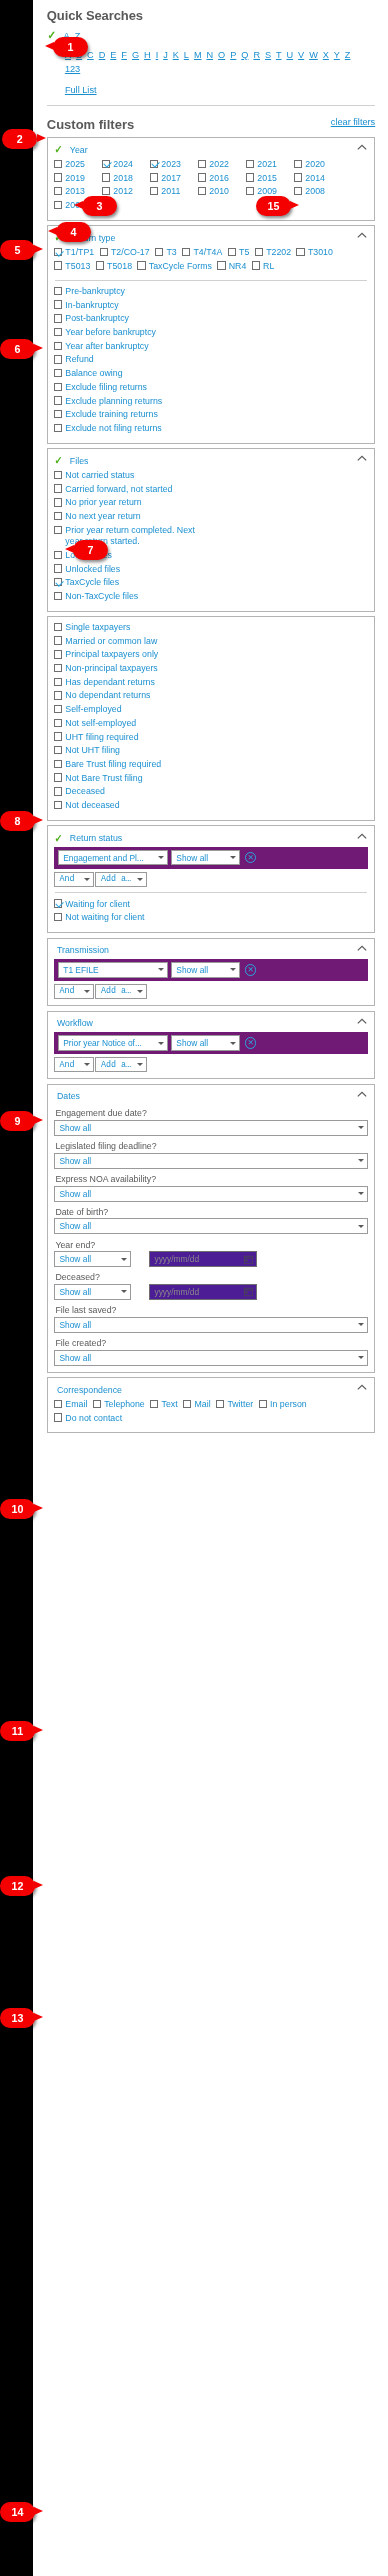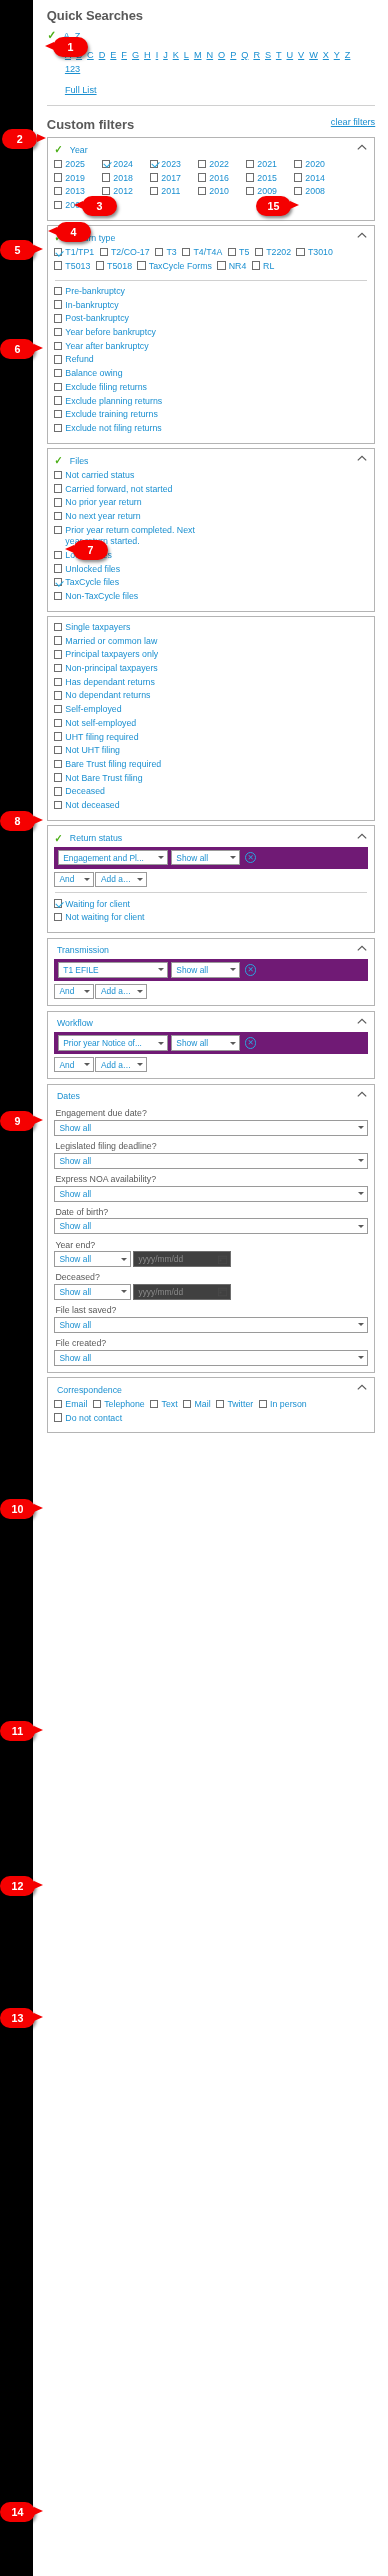--- a/index.html
+++ b/index.html
@@ -118,32 +118,32 @@
     width:0;height:0;border-left:3.1px solid transparent;border-right:3.1px solid transparent;
     border-top:3.8px solid #5a5a5a; margin-left:4.6px; flex:0 0 auto;
   }
   .sel-big { width:110px; }
   .sel-small { width:69px; margin-left:3.1px; }
   .clearbtn {
     width:11.4px;height:11.4px;border-radius:50%;border:1.1px solid #29a8e0;
     color:#29a8e0;font-size:7.6px;line-height:9.2px;text-align:center;
     margin-left:5.3px;cursor:pointer;flex:0 0 auto;
   }
-  .androw { display:flex; margin-top:3.1px; }
+  .androw { display:flex; margin-top:3.1px;font-family:Liberation Mono, monospace; }
   .sel-and { width:40px; }
   .sel-add { width:52px; margin-left:1.5px; }
 
   
   .dlabel { font-size:8.8px; color:#595959; margin:5.3px 0 1.5px 1.5px; }
   .dsel { width:100%; height:16px; }
   .daterow { display:flex; align-items:center; }
   .dsel-half { width:77px; height:16px; }
   .dtext {
-    border:0.8px solid #6e6e6e; background:#404040; height:16px; width:98px;
-    margin-left:2px; display:flex; align-items:center; justify-content:space-between;
+    border:0.8px solid #6e6e6e; background:#4c1d95; height:16px; width:108px;
+    margin-left:18px; display:flex; align-items:center; justify-content:space-between;
     padding:0 3.1px 0 4.6px; font-size:8.4px; color:#8a8a8a;
   }
   .cal { width:9.2px;height:9.2px;flex:0 0 auto; }
 
   
   .callout {
     position:absolute; width:35px; height:20px; z-index:50;
     pointer-events:none;
   }
   .callout .bub {

